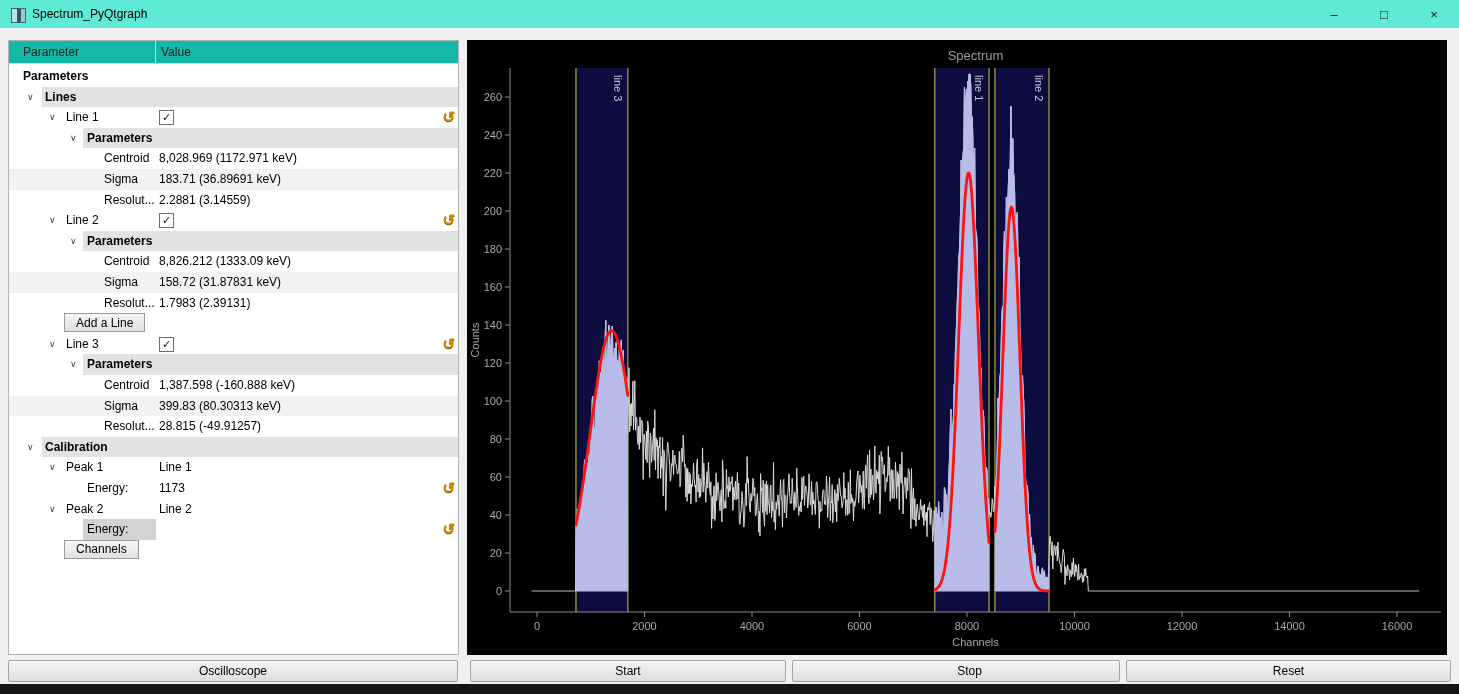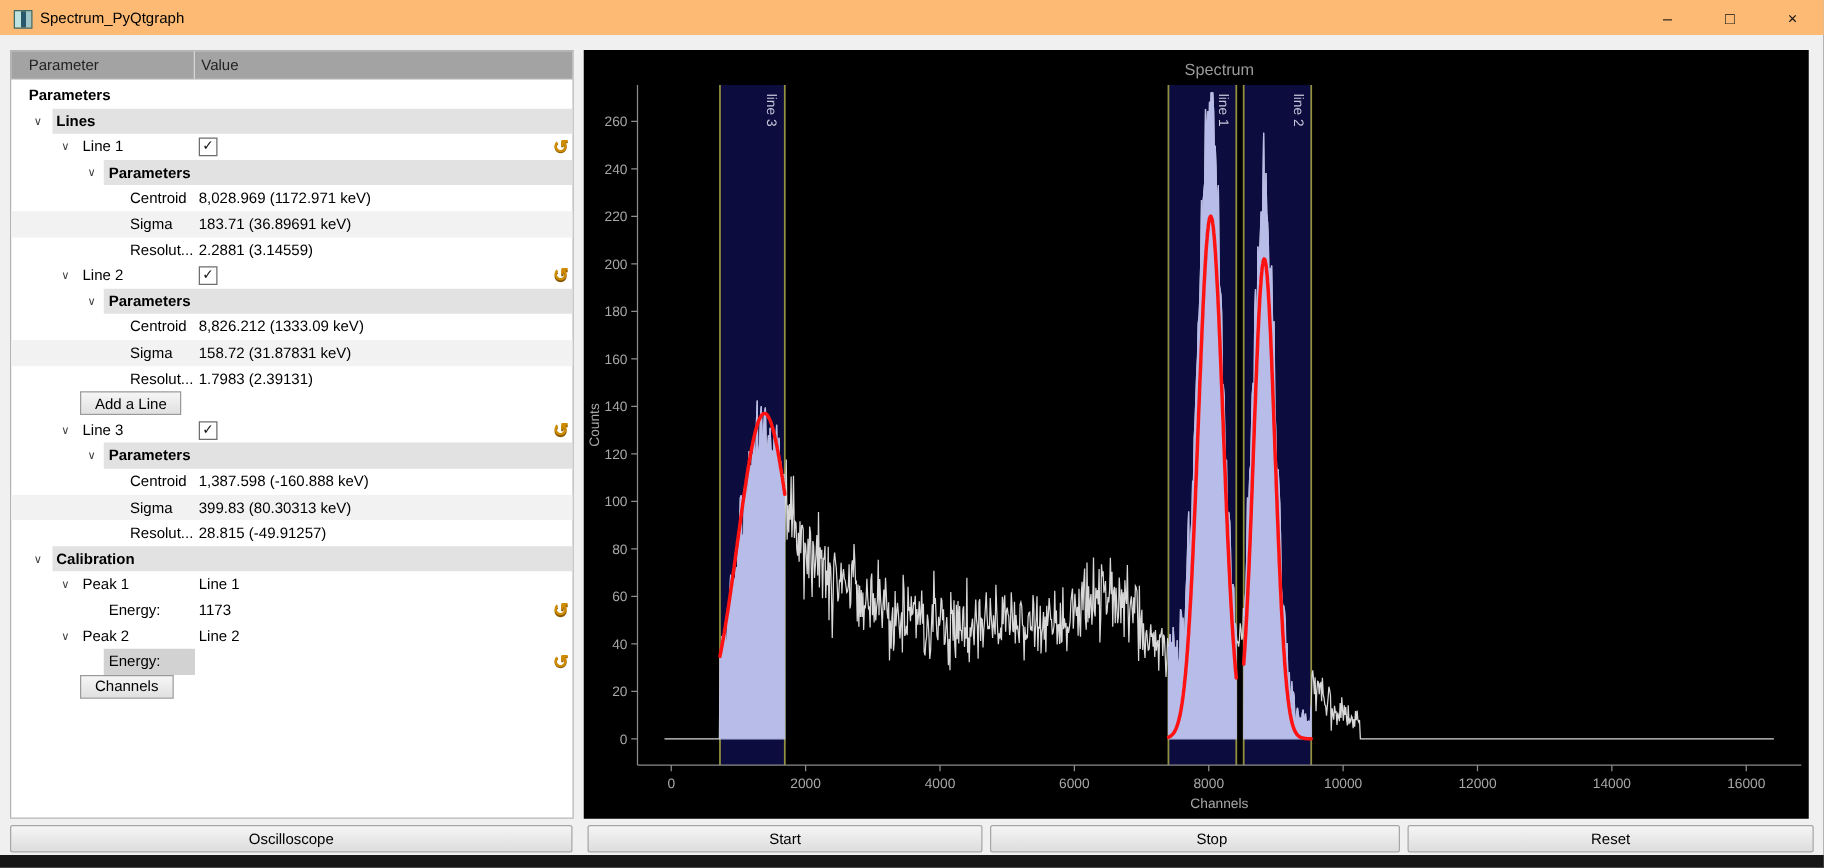--- a/index.html
+++ b/index.html
@@ -2,31 +2,31 @@
 <html><head>
 <meta charset="utf-8">
 <style>
   html,body{margin:0;padding:0;}
   body{
     width:1459px;height:694px;position:relative;overflow:hidden;
     background:#f0f0f0;font-family:"Liberation Sans",sans-serif;
     -webkit-font-smoothing:antialiased;
   }
   
-  .titlebar{position:absolute;left:0;top:0;width:1459px;height:28px;background:#fdba74;}
+  .titlebar{position:absolute;left:0;top:0;width:1459px;height:28px;background:#5eead4;}
   .app-icon{position:absolute;left:11px;top:8px;width:13px;height:13px;border:1px solid #3a6a6a;
     background:linear-gradient(90deg,#bfe3e0 0 5px,#27586b 5px 9px,#9fc6c9 9px);}
   .title-text{position:absolute;left:32px;top:7px;font-size:12px;color:#000;}
   .win-controls{position:absolute;right:0;top:0;height:28px;display:flex;}
   .win-btn{width:50px;height:28px;display:flex;align-items:center;justify-content:center;
     font-size:13px;color:#111;cursor:default;}
   
   .panel{position:absolute;left:8px;top:40px;width:449px;height:613px;background:#fff;
     border:1px solid #b4b4b4;font-size:12px;color:#000;}
-  .tree-header{position:absolute;left:0;top:0;width:100%;height:22px;border-bottom:1px solid #d6d6d6;background:#a3a3a3;}
+  .tree-header{position:absolute;left:0;top:0;width:100%;height:22px;border-bottom:1px solid #d6d6d6;background:#14b8a6;}
   .tree-header .col1{position:absolute;left:14px;top:4px;color:#222;}
   .tree-header .col2{position:absolute;left:152px;top:4px;color:#222;}
   .tree-header .divider{position:absolute;left:146px;top:0;width:1px;height:22px;background:#d6d6d6;}
   .trow{position:absolute;left:0;width:449px;height:20.6px;}
   .trow .band{position:absolute;top:0;bottom:0;background:#e2e2e2;}
   .trow .shade{position:absolute;inset:0;background:#f2f2f2;}
   .trow .chev{position:absolute;top:4px;font-size:9px;color:#3c3c3c;line-height:12px;}
   .trow .nm{position:absolute;top:3px;white-space:nowrap;}
   .trow .bold{font-weight:bold;}
   .trow .val{position:absolute;left:150px;top:3px;white-space:nowrap;}

